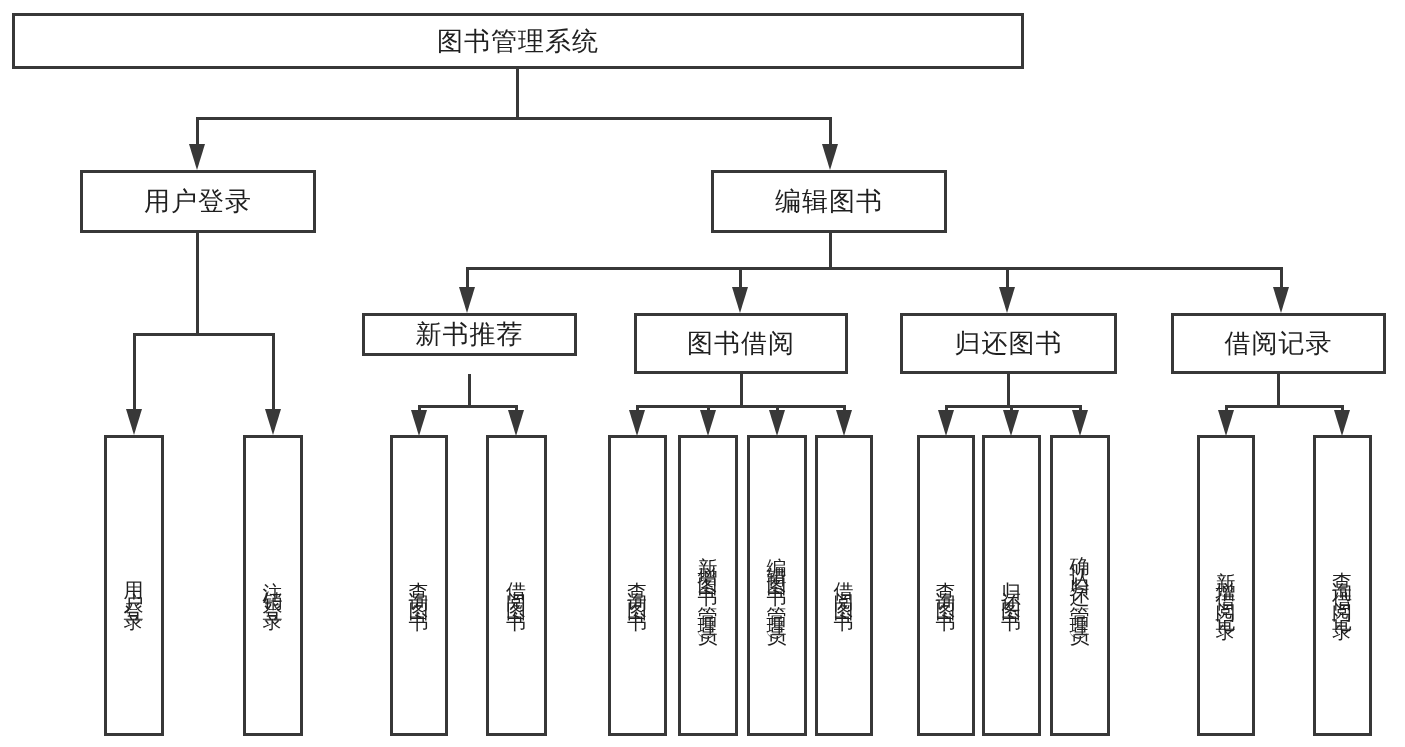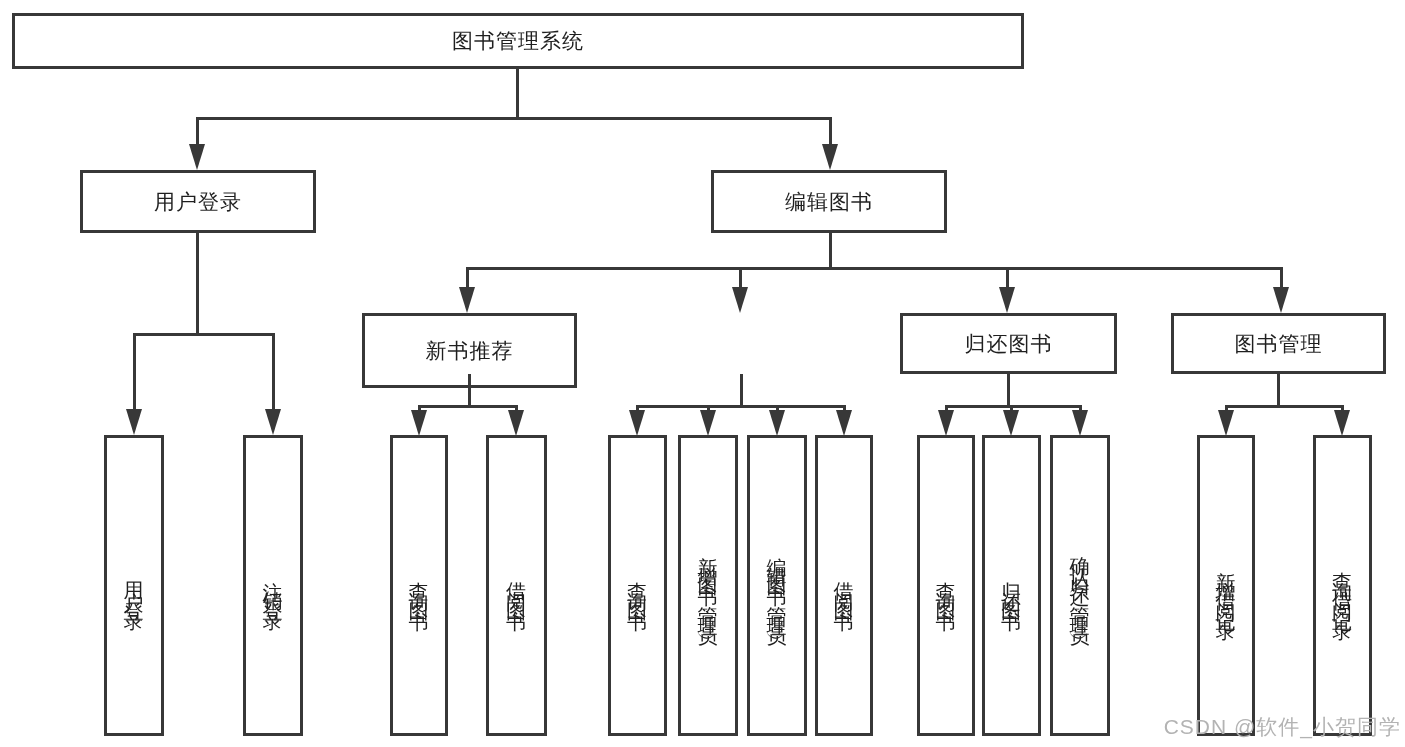--- a/index.html
+++ b/index.html
@@ -14,21 +14,21 @@
   .box {
     position: absolute;
     box-sizing: border-box;
     border: 3px solid #383838;
     background: #ffffff;
     display: flex;
     align-items: center;
     justify-content: center;
     color: #1f1f1f;
   }
-  .hbox { font-size: 21px; letter-spacing: 1px; }
+  .hbox { font-size: 26px; letter-spacing: 1px; }
   .leaf { font-size: 20px; }
   .vtext {
     writing-mode: vertical-rl;
     text-orientation: mixed;
     letter-spacing: 0.5em;
     line-height: 1;
     white-space: nowrap;
   }
   .vl, .hl { position: absolute; background: #383838; }
   .vl { width: 3px; }
@@ -84,28 +84,31 @@
   <div class="hl" style="left:466px; top:267px; width:817px;"></div>
   <div class="vl" style="left:466px; top:267px; height:22px;"></div>
   <div class="ah" style="left:459px; top:287px;"></div>
   <div class="vl" style="left:739px; top:267px; height:22px;"></div>
   <div class="ah" style="left:732px; top:287px;"></div>
   <div class="vl" style="left:1006px; top:267px; height:22px;"></div>
   <div class="ah" style="left:999px; top:287px;"></div>
   <div class="vl" style="left:1280px; top:267px; height:22px;"></div>
   <div class="ah" style="left:1273px; top:287px;"></div>
 
-  <div class="box hbox" style="left:362px; top:313px; width:215px; height:75px;">
+  <div class="box hbox" style="left:362px; top:313px; width:215px; height:43px;">
     <span>新书推荐</span>
+  </div>
+  <div class="box hbox" style="left:634px; top:313px; width:214px; height:61px;">
+    <span>图书借阅</span>
   </div>
   <div class="box hbox" style="left:900px; top:313px; width:217px; height:61px;">
     <span>归还图书</span>
   </div>
   <div class="box hbox" style="left:1171px; top:313px; width:215px; height:61px;">
-    <span>图书管理</span>
+    <span>借阅记录</span>
   </div>
 
   <div class="vl" style="left:468px; top:374px; height:34px;"></div>
   <div class="vl" style="left:740px; top:374px; height:34px;"></div>
   <div class="vl" style="left:1007px; top:374px; height:34px;"></div>
   <div class="vl" style="left:1277px; top:374px; height:34px;"></div>
 
   <div class="hl" style="left:418px; top:405px; width:100px;"></div>
   <div class="hl" style="left:636px; top:405px; width:209px;"></div>
   <div class="hl" style="left:945px; top:405px; width:136px;"></div>
@@ -174,15 +177,14 @@
     <span class="vtext">确认归还（管理员）</span>
   </div>
 
   <div class="box leaf" style="left:1197px; top:435px; width:58px; height:301px;">
     <span class="vtext">新增借阅记录</span>
   </div>
   <div class="box leaf" style="left:1313px; top:435px; width:59px; height:301px;">
     <span class="vtext">查询借阅记录</span>
   </div>
 
-  <div class="watermark">CSDN @软件_小贺同学</div>
 
 </div>
 
 </body></html>

